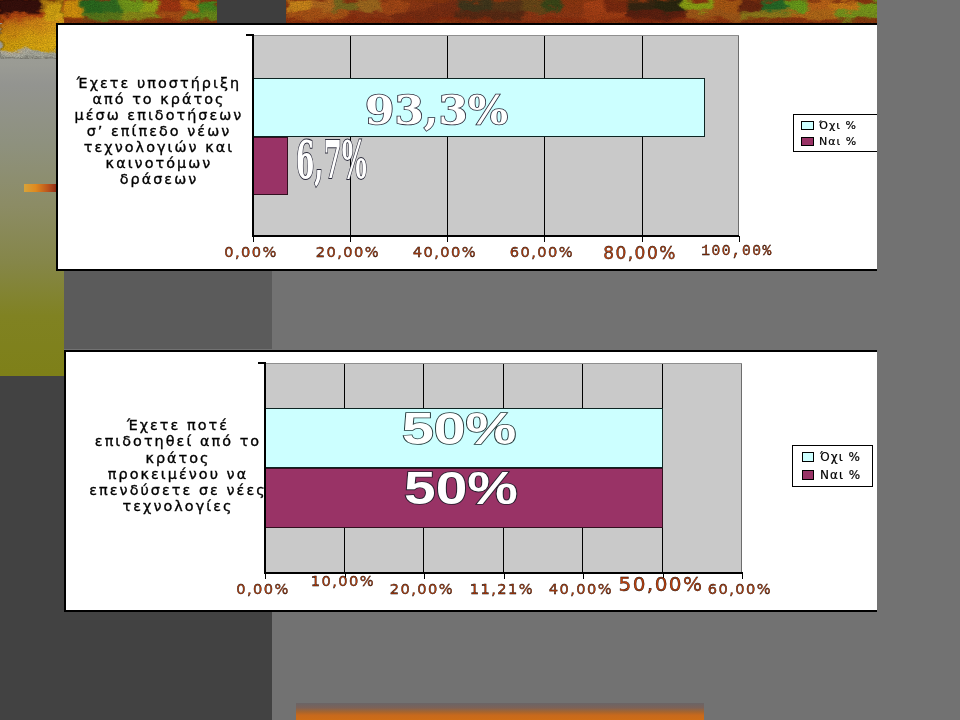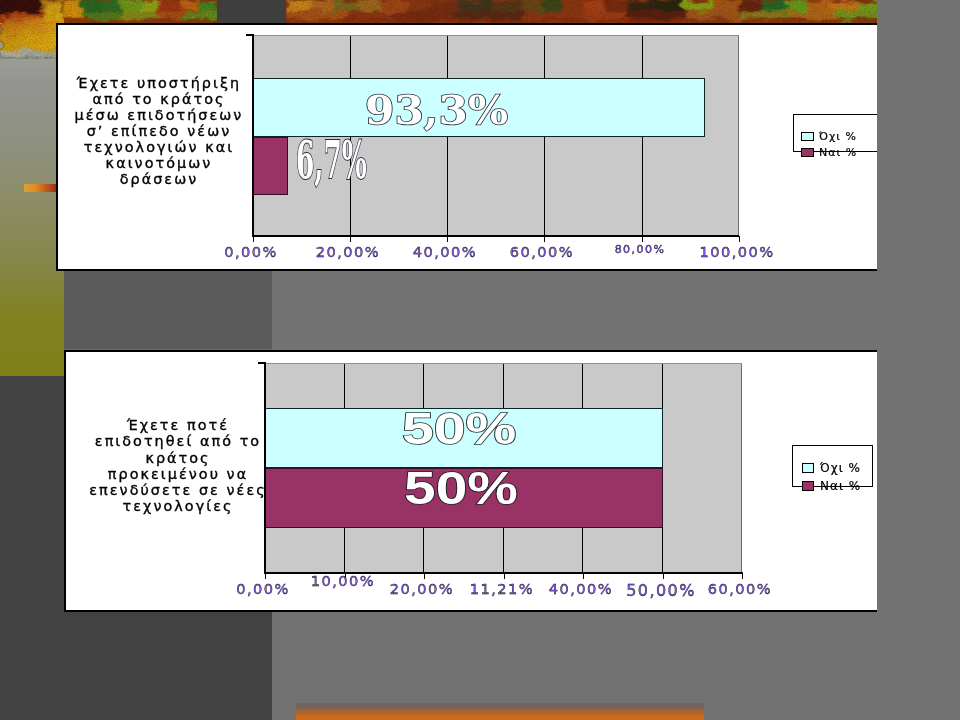--- a/index.html
+++ b/index.html
@@ -9,24 +9,24 @@
   #slide{position:relative;width:877px;height:720px;overflow:hidden;}
   .abs{position:absolute;}
   .chartbox{position:absolute;background:#fff;border:2px solid #000;box-sizing:border-box;}
   .catlabel{position:absolute;text-align:center;color:#000;font-weight:normal;-webkit-text-stroke:0.32px #000;
      font-family:"DejaVu Sans",sans-serif;}
   .plotarea{position:absolute;background:#c9c9c9;box-sizing:border-box;border-top:1px solid #8f8f8f;border-right:1px solid #8f8f8f;}
   .axisline{position:absolute;background:#000;}
   .gridline{position:absolute;background:#000;width:1px;}
   .tick{position:absolute;background:#000;width:1px;}
   .bar{position:absolute;box-sizing:border-box;border:1px solid #0d2422;}
-  .xtick{position:absolute;text-align:center;color:#8b5cf6;font-weight:normal;-webkit-text-stroke:0.38px #000;letter-spacing:1.45px;
+  .xtick{position:absolute;text-align:center;color:#c2410c;font-weight:normal;-webkit-text-stroke:0.38px #000;letter-spacing:1.45px;
      font-family:"DejaVu Sans",sans-serif;white-space:nowrap;}
   .legendbox{position:absolute;background:#fff;border:1px solid #000;box-sizing:border-box;}
-  .legrow{position:absolute;display:flex;align-items:center;margin-top:11px;}
+  .legrow{position:absolute;display:flex;align-items:center;}
   .legswatch{box-sizing:border-box;border:1px solid #000;}
   .legtext{color:#000;font-weight:normal;font-family:"DejaVu Sans",sans-serif;white-space:nowrap;letter-spacing:1.0px;-webkit-text-stroke:0.2px #000;}
   .wordart{position:absolute;color:#fff;white-space:nowrap;
      font-family:"DejaVu Serif","Liberation Serif",serif;font-weight:bold;
      -webkit-text-stroke:1.6px #2a2a3a;paint-order:stroke fill;}
   .wordart-sans{position:absolute;color:#fff;white-space:nowrap;
      font-family:"Liberation Sans",sans-serif;font-weight:bold;
      -webkit-text-stroke:1.6px #2a2030;paint-order:stroke fill;}
 </style>
 </head>
@@ -195,22 +195,22 @@
     <div class="tick" style="left:292px;top:211px;height:6px;"></div>
     <div class="tick" style="left:389px;top:211px;height:6px;"></div>
     <div class="tick" style="left:486px;top:211px;height:6px;"></div>
     <div class="tick" style="left:584px;top:211px;height:6px;"></div>
     <div class="tick" style="left:681px;top:211px;height:6px;"></div>
 
     <div class="xtick" style="left:143px;top:218px;width:100px;font-size:14.6px;">0,00%</div>
     <div class="xtick" style="left:240px;top:218px;width:100px;font-size:14.6px;">20,00%</div>
     <div class="xtick" style="left:337px;top:218px;width:100px;font-size:14.6px;">40,00%</div>
     <div class="xtick" style="left:434px;top:218px;width:100px;font-size:14.6px;">60,00%</div>
-    <div class="xtick" style="left:532px;top:218px;width:100px;font-size:11px;">80,00%</div>
-    <div class="xtick" style="left:629px;top:218px;width:100px;font-size:14.6px;">100,00%</div>
+    <div class="xtick" style="left:532px;top:218px;width:100px;font-size:17px;">80,00%</div>
+    <div class="xtick" style="left:629px;top:218px;width:100px;font-size:14.6px;font-family:Liberation Mono, monospace;">100,00%</div>
 
     <div class="legendbox" style="left:735px;top:89px;width:85px;height:38px;">
       <div class="legrow" style="left:7px;top:4px;">
         <span class="legswatch" style="width:13px;height:9px;background:#ccffff;"></span>
         <span class="legtext" style="font-size:11px;margin-left:5px;">Όχι %</span>
       </div>
       <div class="legrow" style="left:7px;top:20px;">
         <span class="legswatch" style="width:13px;height:9px;background:#993366;"></span>
         <span class="legtext" style="font-size:11px;margin-left:5px;">Ναι %</span>
       </div>
@@ -253,21 +253,21 @@
     <div class="tick" style="left:438px;top:221px;height:6px;"></div>
     <div class="tick" style="left:517px;top:221px;height:6px;"></div>
     <div class="tick" style="left:597px;top:221px;height:6px;"></div>
     <div class="tick" style="left:676px;top:221px;height:6px;"></div>
 
     <div class="xtick" style="left:147px;top:228px;width:100px;font-size:14.6px;">0,00%</div>
     <div class="xtick" style="left:227px;top:220px;width:100px;font-size:14.6px;">10,00%</div>
     <div class="xtick" style="left:306px;top:228px;width:100px;font-size:14.6px;">20,00%</div>
     <div class="xtick" style="left:386px;top:228px;width:100px;font-size:14.6px;">11,21%</div>
     <div class="xtick" style="left:465px;top:228px;width:100px;font-size:14.6px;">40,00%</div>
-    <div class="xtick" style="left:545px;top:229px;width:100px;font-size:16px;">50,00%</div>
+    <div class="xtick" style="left:545px;top:220px;width:100px;font-size:20px;">50,00%</div>
     <div class="xtick" style="left:624px;top:228px;width:100px;font-size:14.6px;">60,00%</div>
 
     <div class="legendbox" style="left:726px;top:93px;width:81px;height:42px;">
       <div class="legrow" style="left:9px;top:4px;">
         <span class="legswatch" style="width:12px;height:10px;background:#ccffff;"></span>
         <span class="legtext" style="font-size:12px;margin-left:6px;">Όχι %</span>
       </div>
       <div class="legrow" style="left:9px;top:22px;">
         <span class="legswatch" style="width:12px;height:10px;background:#993366;"></span>
         <span class="legtext" style="font-size:12px;margin-left:6px;">Ναι %</span>

